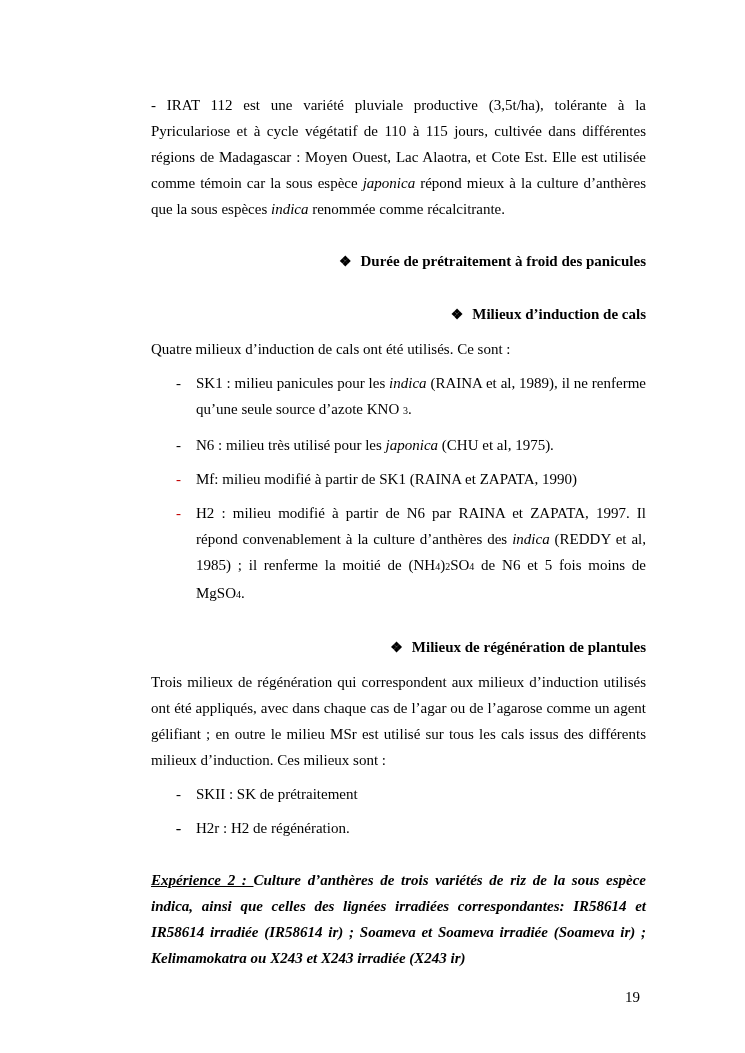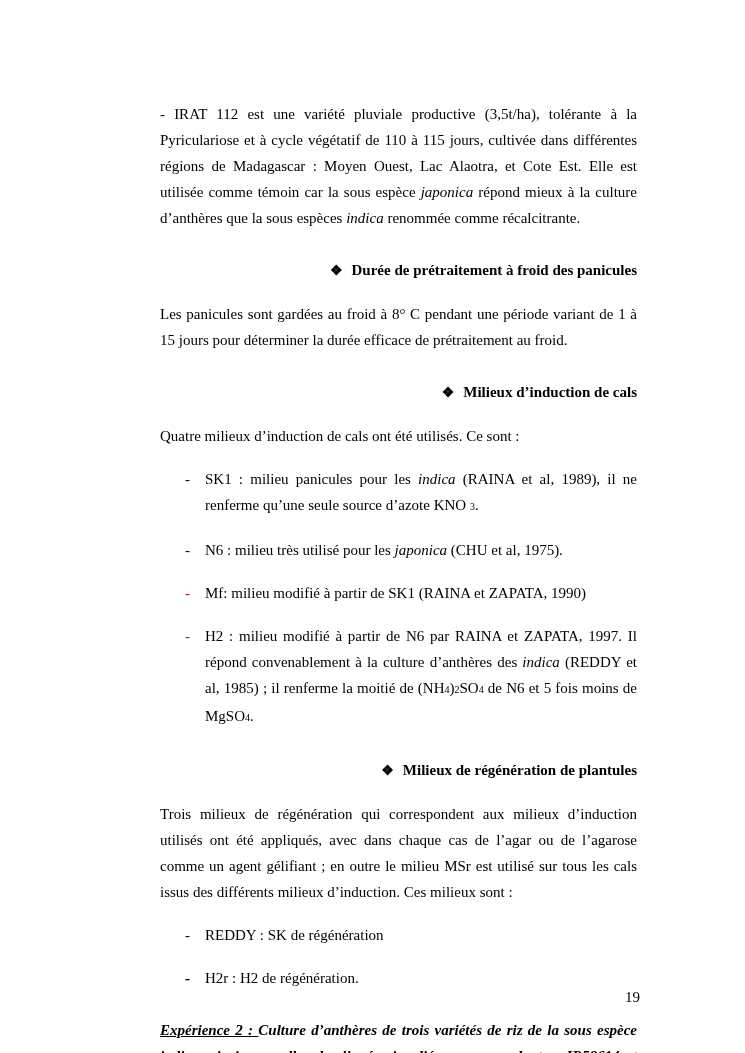--- a/index.html
+++ b/index.html
@@ -15,21 +15,21 @@
   }
   .content {
     position: absolute;
     left: 143px;
     top: 84px;
     width: 511px;
     font-size: 15px;
     line-height: 26px;
     text-align: justify;
   }
-  .block { margin: 17px; }
+  .block { margin: 8px; }
   .block.h {
     margin-top: 26px;
     padding-left: 50px;
     text-align: right;
     font-weight: bold;
   }
   .block.h .marker {
     font-weight: bold;
     margin-right: 9px;
     font-size: 14px;
@@ -55,28 +55,27 @@
     font-size: 15px;
   }
 </style>
 </head>
 <body>
 
 <div class="page">
   <div class="content" id="doc">
       <div class="block p"><span>-    IRAT 112 est  une variété pluviale productive (3,5t/ha), tolérante à la Pyriculariose et à cycle végétatif de 110 à 115 jours, cultivée dans différentes régions de Madagascar : Moyen Ouest, Lac Alaotra, et Cote Est.  Elle est utilisée comme témoin car  la sous espèce </span><span class="it">japonica</span><span> répond mieux à la culture d’anthères que la sous espèces </span><span class="it">indica</span><span> renommée comme récalcitrante.</span></div>
       <div class="block h"><span class="marker">❖</span><span class="bd">Durée de prétraitement à froid des panicules</span></div>
-      <div class="block p"><span>Les panicules sont gardées au froid à 8° C pendant une période variant de 1 à 15 jours pour  déterminer la durée  efficace de prétraitement au froid.</span></div>
       <div class="block h"><span class="marker">❖</span><span class="bd">Milieux d’induction de cals</span></div>
       <div class="block p"><span>Quatre milieux d’induction de cals ont été utilisés. Ce sont :</span></div>
       <div class="block li"><span class="marker">-</span><span>SK1 : milieu panicules pour les </span><span class="it">indica</span><span> (RAINA et al, 1989), il ne renferme qu’une seule source d’azote KNO </span><span class="sub">3</span><span>.</span></div>
       <div class="block li"><span class="marker">-</span><span>N6 : milieu très utilisé pour les </span><span class="it">japonica</span><span> (CHU et al, 1975).</span></div>
       <div class="block li"><span class="marker red">-</span><span>Mf: milieu modifié à partir de SK1 (RAINA et ZAPATA, 1990)</span></div>
       <div class="block li"><span class="marker red">-</span><span>H2 : milieu modifié à partir de N6 par  RAINA et ZAPATA, 1997. Il répond convenablement à la culture d’anthères des </span><span class="it">indica</span><span> (REDDY et al, 1985) ; il renferme la moitié de (NH</span><span class="sub">4</span><span>)</span><span class="sub">2</span><span>SO</span><span class="sub">4</span><span>   de N6 et 5 fois moins de MgSO</span><span class="sub">4</span><span>.</span></div>
       <div class="block h"><span class="marker">❖</span><span class="bd">Milieux de régénération de plantules</span></div>
       <div class="block p"><span>Trois milieux de régénération qui correspondent aux  milieux d’induction utilisés ont été appliqués, avec dans chaque cas de l’agar ou de l’agarose comme un agent gélifiant ;  en outre le milieu MSr est utilisé  sur tous les cals issus des différents milieux d’induction.  Ces milieux sont :</span></div>
-      <div class="block li"><span class="marker">-</span><span>REDDY : SK de régénération</span></div>
+      <div class="block li"><span class="marker">-</span><span>SKII : SK de prétraitement</span></div>
       <div class="block li"><span class="marker">-</span></div>
       <div class="block li"><span class="marker">-</span><span> H2r : H2 de régénération.</span></div>
       <div class="block p mt"><span class="it bd un">Expérience 2 : </span><span class="it bd">Culture d’anthères   de trois variétés de riz de la sous espèce indica, ainsi que celles des lignées irradiées correspondantes: IR58614 et IR58614 irradiée (IR58614 ir) ; Soameva et Soameva irradiée (Soameva ir) ; Kelimamokatra ou X243 et  X243 irradiée (X243 ir)</span></div>
     </div>
   <div class="page-number">19</div>
 </div>
 
 </body></html>

